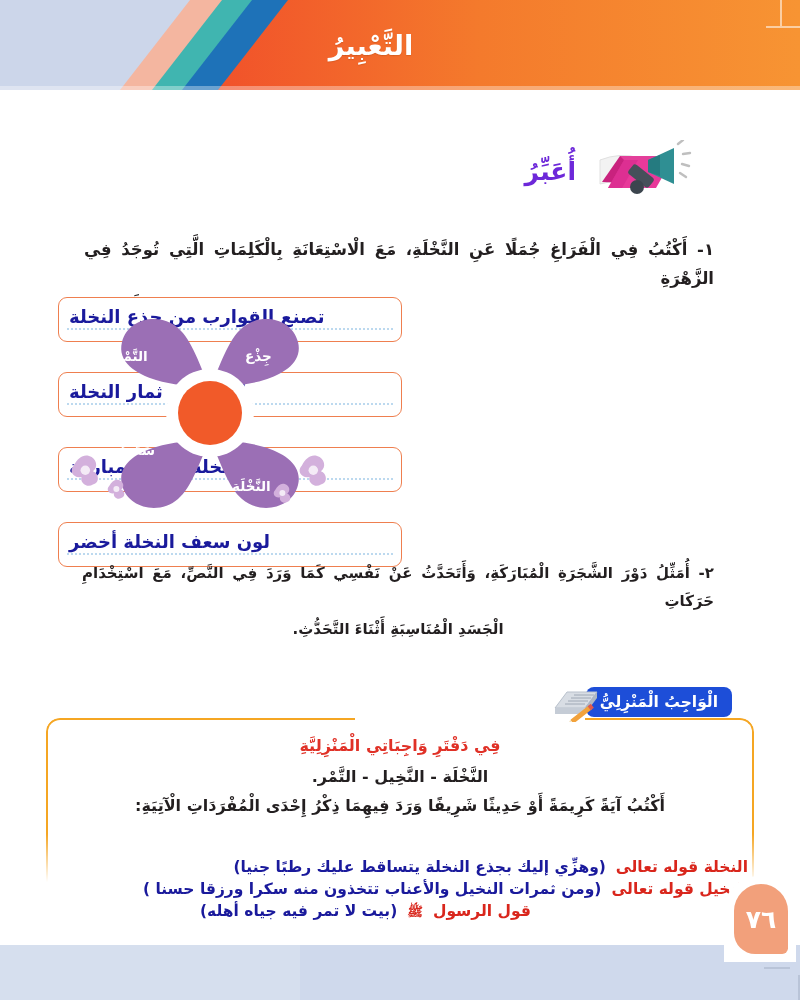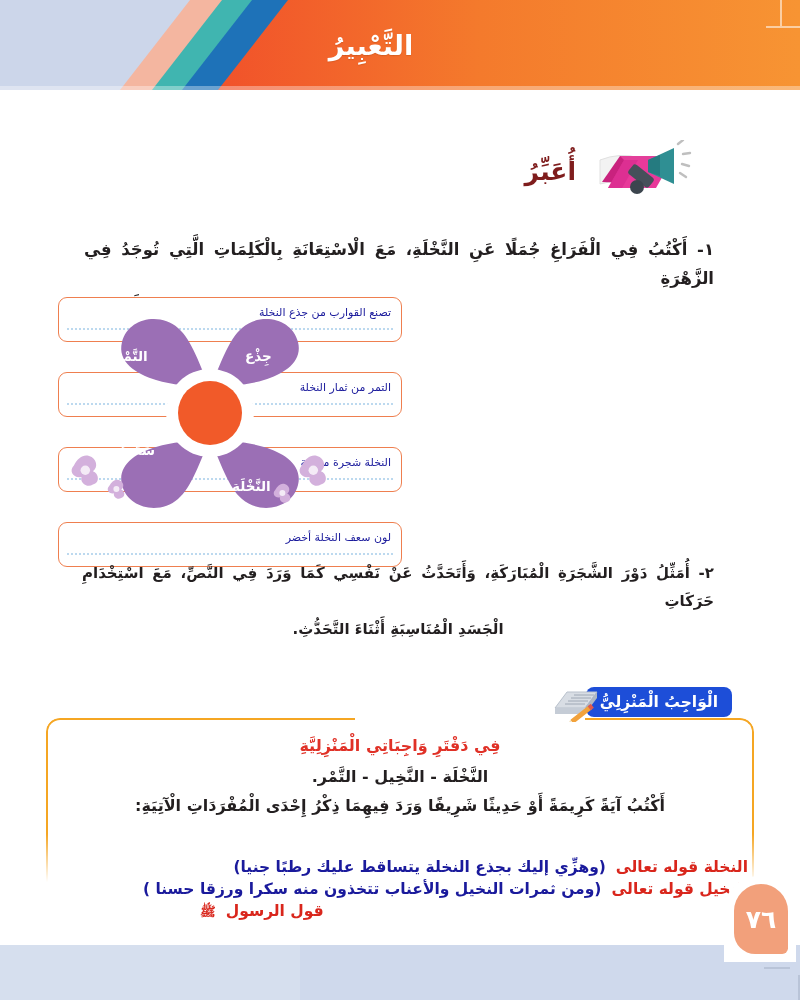--- a/index.html
+++ b/index.html
@@ -68,21 +68,21 @@
     position: absolute;
     top: 140px;
     right: 100px;
     display: flex;
     align-items: center;
     gap: 14px;
   }
   #express-row .label {
     font-size: 25px;
     font-weight: bold;
-    color: #7f1d1d;
+    color: #6d28d9;
   }
   .book-icon { position: relative; width: 110px; height: 62px; }
 
   
   #q1 {
     position: absolute;
     top: 236px;
     right: 86px;
     width: 630px;
     text-align: justify;
@@ -115,23 +115,23 @@
     left: 8px; right: 8px;
     bottom: 11px;
     height: 0;
     border-bottom: 2px dotted #bcd9ef;
   }
   .ans-text {
     position: absolute;
     right: 10px;
     left: 10px;
     top: 8px;
-    text-align: right;
-    font-size: 11px;
-    font-weight: normal;
+    text-align: left;
+    font-size: 18px;
+    font-weight: bold;
     color: #1a1a9c;
     direction: rtl;
     white-space: nowrap;
   }
 
   
   #flower {
     position: absolute;
     top: 296px;
     left: 60px;
@@ -518,20 +518,21 @@
       <span class="hw-red">النخلة قوله تعالى</span>
       <span class="hw-blue">(وهزِّي إليك بجذع النخلة يتساقط عليك رطبًا جنيا)</span>
     </div>
     <div class="hand-row">
       <span class="hw-red">النخيل قوله تعالى</span>
       <span class="hw-blue">(ومن ثمرات النخيل والأعناب تتخذون منه سكرا ورزقا حسنا )</span>
     </div>
     <div class="hand-row center">
       <span class="hw-red">قول الرسول</span>
       <span class="salla">ﷺ</span>
+      <span class="hw-blue">(بيت لا تمر فيه جياه أهله)</span>
     </div>
   </div>
 
   <div id="pagenum-frame"></div>
   <div id="pagenum">٧٦</div>
 
   <div id="footer">
     <div class="f-light"></div>
     <div class="f-tick"></div>
     <div class="f-tick2"></div>

